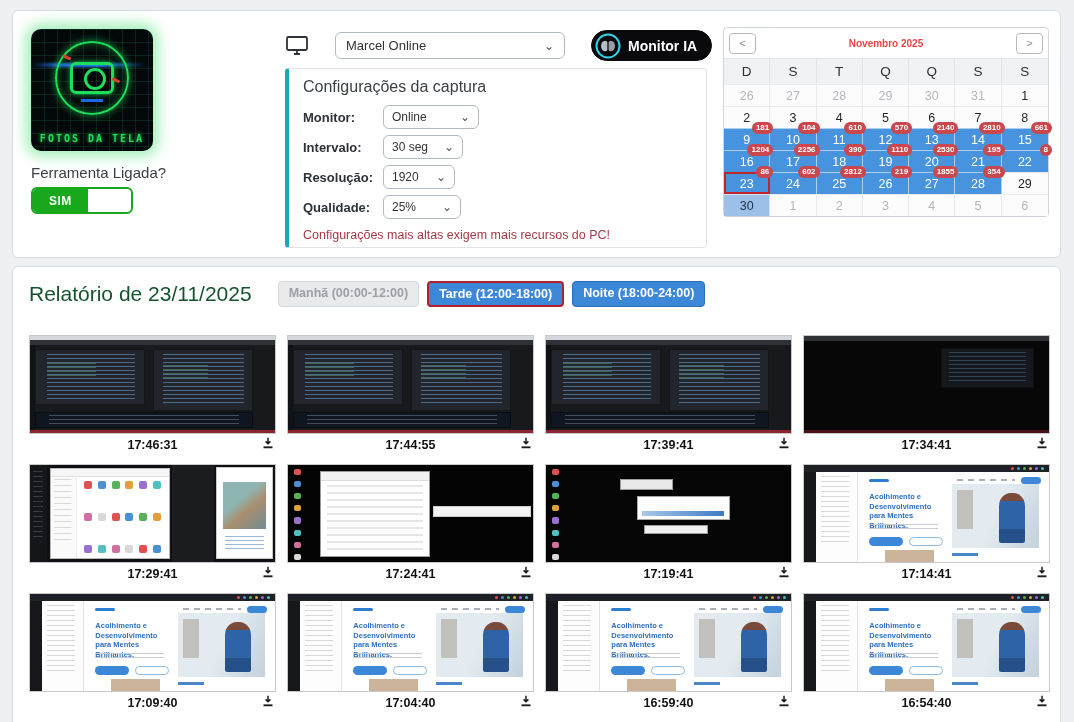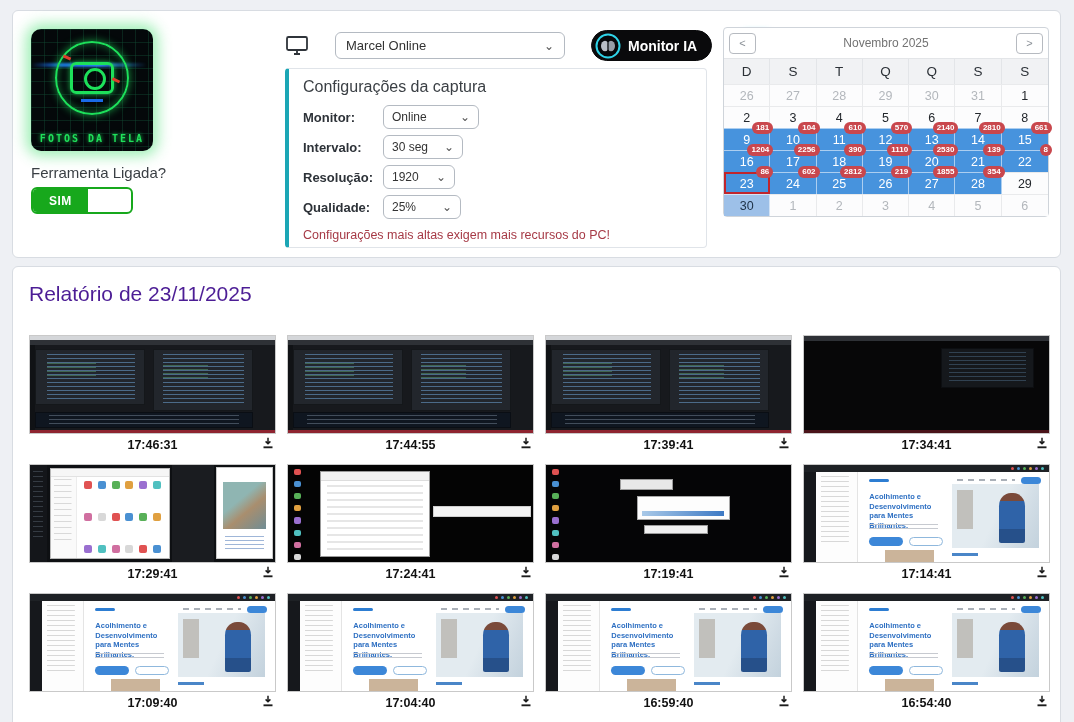--- a/index.html
+++ b/index.html
@@ -61,40 +61,40 @@
   .cfg-row { display:flex; align-items:center; margin:6px 0; }
   .cfg-label { font-size:13px; font-weight:bold; color:#2d3238; width:80px; }
   .cfg-select { height:24px; padding:0 8px; font-size:12px; gap:8px; }
   .cfg-warning { margin-top:9px; font-size:12.5px; color:#a63a46; }
 
   
   .calendar { position:absolute; left:710px; top:16px; width:326px; border:1px solid #cfd4da; border-radius:4px; background:#fff; }
   .cal-head { display:flex; align-items:center; justify-content:space-between; padding:4px 5px; height:30px; }
   .cal-nav { width:27px; height:21px; border:1px solid #b6bac0; border-radius:4px; background:#fff;
     color:#8a9097; font-size:11px; display:flex; align-items:center; justify-content:center; cursor:pointer; }
-  .cal-month { font-size:12px; font-weight:normal; color:#737373; }
+  .cal-month { font-size:10px; font-weight:bold; color:#ef4444; }
   .cal-weekdays { display:grid; grid-template-columns:repeat(7,1fr); background:#f1f2f4; border-top:1px solid #e3e5e8; }
   .cal-wd { height:25px; display:flex; align-items:center; justify-content:center; font-size:13.5px; color:#2b3036;
     border-right:1px solid #e3e5e8; }
   .cal-wd:last-child { border-right:none; }
   .cal-grid { display:grid; grid-template-columns:repeat(7,1fr); }
   .cal-cell { position:relative; height:22px; display:flex; align-items:center; justify-content:center;
     font-size:12.5px; border-right:1px solid #e9eaec; border-top:1px solid #e9eaec; cursor:pointer; background:#fcfcfd; }
   .cal-cell:nth-child(7n) { border-right:none; }
   .cal-cell.muted { color:#b3b7bc; }
   .cal-cell.normal { color:#23272c; }
   .cal-cell.active { background:#4793dd; color:#fff; border-color:rgba(255,255,255,.55); }
   .cal-cell.active-light { background:#9dc0e8; color:#20344a; border-color:rgba(255,255,255,.55); }
   .cal-cell.selected { outline:2px solid #c0252c; outline-offset:-2px; }
   .cal-badge { position:absolute; top:-7px; right:-4px; z-index:3; background:#c9474d; color:#fff;
     font-size:8px; font-weight:bold; line-height:12px; height:12px; padding:0 4px; border-radius:7px; }
 
   
   .report-head { position:absolute; left:0; top:0; width:100%; height:54px; display:flex; align-items:center; padding:0 16px; }
-  .report-title { font-size:21px; color:#4c1d95; }
+  .report-title { font-size:21px; color:#14532d; }
   .periods { display:flex; gap:8px; margin-left:26px; }
   .period { font-size:12.5px; font-weight:bold; padding:4px 10px; border-radius:4px; cursor:pointer; white-space:nowrap; }
   .period.disabled { background:#e9eaec; color:#9aa0a6; border:1px solid #d4d7db; cursor:default; }
   .period.selected { background:#3c87d8; color:#fff; border:2px solid #b51f2c; }
   .period.normal { background:#3c87d8; color:#fff; border:1px solid #2f6fb4; }
   .btn-zip { position:absolute; right:14px; top:12px; display:flex; align-items:center; gap:6px;
     background:#17a2a2; color:#fff; font-weight:bold; font-size:12.5px; padding:7px 12px; border-radius:4px;
     border:1px solid #138c8c; cursor:pointer; }
 
   
@@ -377,21 +377,21 @@
         <div class="cal-cell active">
           <span class="cal-day">19</span>
           <span class="cal-badge">1110</span>
         </div>
         <div class="cal-cell active">
           <span class="cal-day">20</span>
           <span class="cal-badge">2530</span>
         </div>
         <div class="cal-cell active">
           <span class="cal-day">21</span>
-          <span class="cal-badge">139</span>
+          <span class="cal-badge">195</span>
         </div>
         <div class="cal-cell active">
           <span class="cal-day">22</span>
           <span class="cal-badge">8</span>
         </div>
         <div class="cal-cell active selected">
           <span class="cal-day">23</span>
           <span class="cal-badge">86</span>
         </div>
         <div class="cal-cell active">
@@ -438,20 +438,25 @@
         <div class="cal-cell muted">
           <span class="cal-day">6</span>
         </div>
       </div>
   </div>
 </div>
 
 <div class="card card-bottom">
   <div class="report-head">
     <span class="report-title">Relatório de 23/11/2025</span>
+    <span class="periods">
+        <span class="period disabled">Manhã (00:00-12:00)</span>
+        <span class="period selected">Tarde (12:00-18:00)</span>
+        <span class="period normal">Noite (18:00-24:00)</span>
+      </span>
   </div>
   <div class="shot-grid">
       <div class="shot">
         <div class="shot-img k-code">
           <div class="cs-top"></div>
           <div class="cs-bar"></div>
           <div class="sidecol"></div>
           <div class="cs-pane p1">
             <div class="cl"></div>
           </div>

